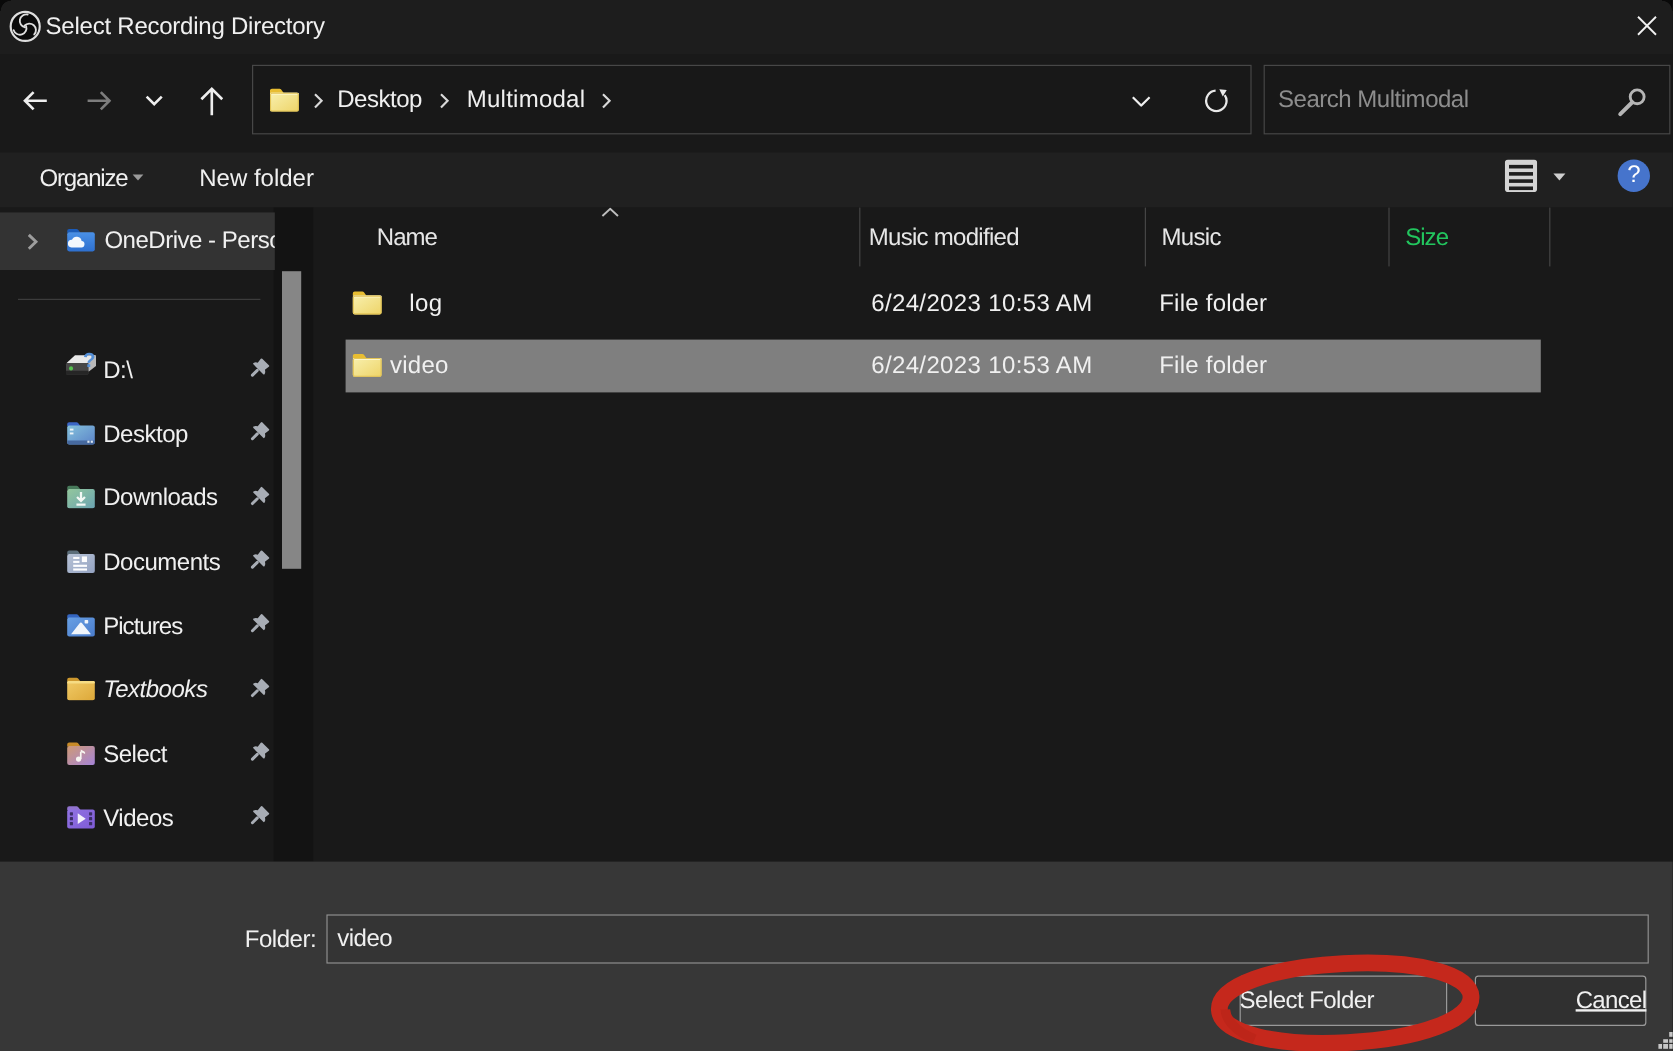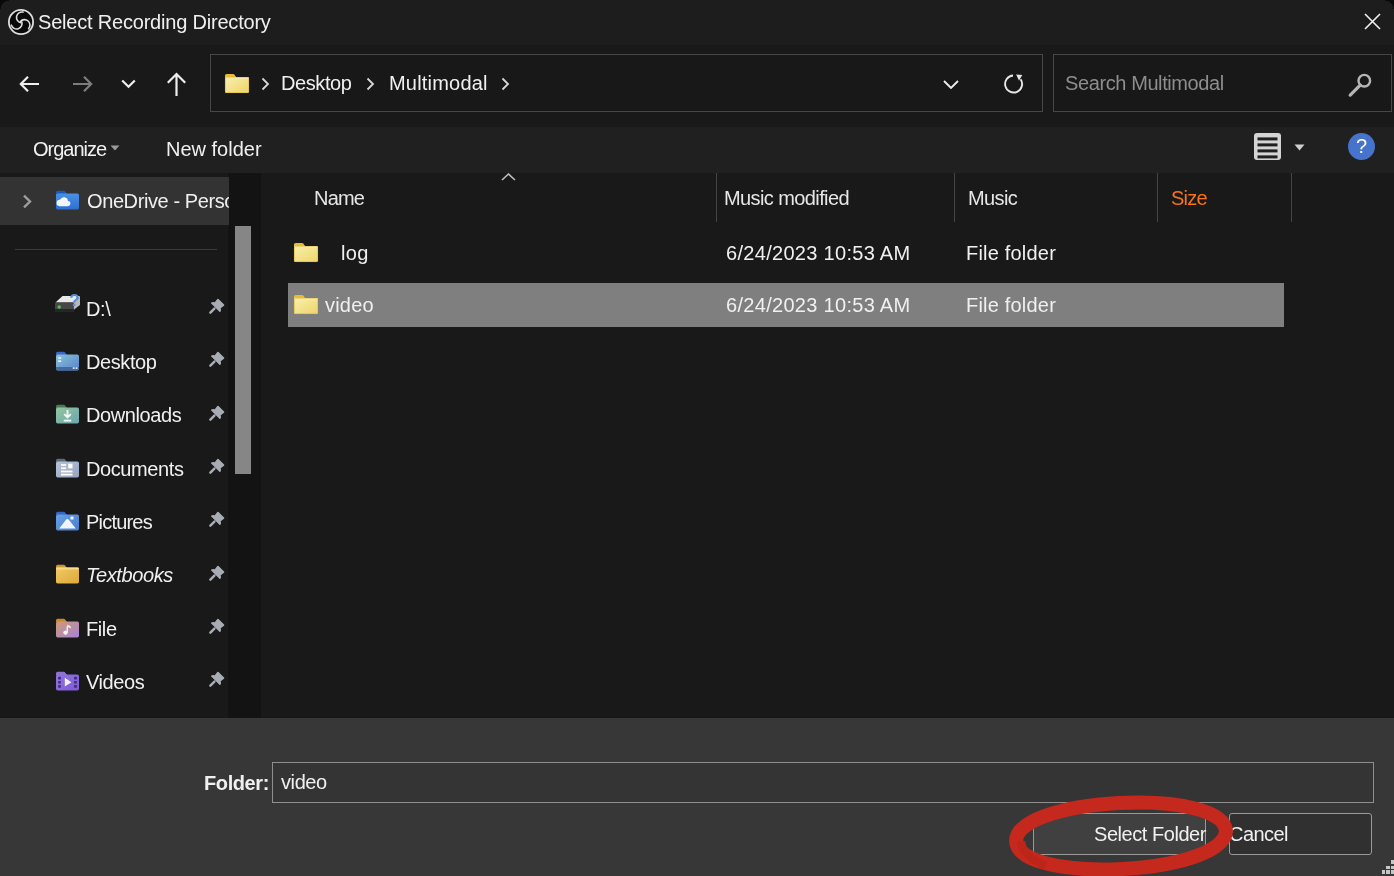--- a/index.html
+++ b/index.html
@@ -189,21 +189,21 @@
 </svg>
 <div class="txt" style="left:86px;top:553px;height:44px;line-height:44px;font-style:italic;">Textbooks</div>
 
 <svg class="abs" style="left:55px;top:618px" width="25" height="20" viewBox="0 0 25 20">
   <path d="M1,5 v-2.6 a1.6,1.6 0 0 1 1.6,-1.6 h6.2 a1.6,1.6 0 0 1 1.3,0.65 l2.0,2.55 h-11 z" fill="#c78a28"></path>
   <rect x="1" y="3.6" width="23" height="15.9" rx="1.7" fill="url(#gmusic)"></rect>
   <path d="M12.3,14.6 V6.6 l2.2,1.2 c1.2,0.65 1.9,1.3 1.3,2.6 l-1.5,-0.8 c-0.9,-0.5 -2,-0.6 -2,-0.6" fill="#f7f3f0"></path>
   <path d="M12.3,14.6 V8.4" stroke="#f7f3f0" stroke-width="1.4"></path>
   <circle cx="10.5" cy="14.6" r="2.2" fill="#f7f3f0"></circle>
 </svg>
-<div class="txt" style="left:86px;top:607px;height:44px;line-height:44px;">File</div>
+<div class="txt" style="left:86px;top:607px;height:44px;line-height:44px;">Select</div>
 
 <svg class="abs" style="left:55px;top:671px" width="25" height="20" viewBox="0 0 25 20">
   <path d="M1,5 v-2.6 a1.6,1.6 0 0 1 1.6,-1.6 h6.2 a1.6,1.6 0 0 1 1.3,0.65 l2.0,2.55 h-11 z" fill="#9173cf"></path>
   <rect x="1" y="3.6" width="23" height="15.9" rx="1.7" fill="url(#gvid)"></rect>
   <g fill="#3c2f66">
     <rect x="3.2" y="5.8" width="2.6" height="2.7" rx="0.5"></rect>
       <rect x="3.2" y="9.9" width="2.6" height="2.7" rx="0.5"></rect>
       <rect x="3.2" y="14" width="2.6" height="2.7" rx="0.5"></rect>
     <rect x="19.2" y="5.8" width="2.6" height="2.7" rx="0.5"></rect>
       <rect x="19.2" y="9.9" width="2.6" height="2.7" rx="0.5"></rect>
@@ -245,21 +245,21 @@
   <rect x="8.75" y="9.6" width="2.5" height="8.2" rx="1.25"></rect>
 </g>
     </defs>
   </svg>
 
 
 
 <div class="txt" style="left:314px;top:176px;height:44px;line-height:44px;color:#e6e6e6;letter-spacing:-0.8px;">Name</div>
 <div class="txt" style="left:724px;top:176px;height:44px;line-height:44px;color:#e6e6e6;letter-spacing:-0.6px;">Music modified</div>
 <div class="txt" style="left:968px;top:176px;height:44px;line-height:44px;color:#e6e6e6;letter-spacing:-0.6px;">Music</div>
-<div class="txt" style="left:1171px;top:176px;height:44px;line-height:44px;color:#f97316;letter-spacing:-0.8px;">Size</div>
+<div class="txt" style="left:1171px;top:176px;height:44px;line-height:44px;color:#22c55e;letter-spacing:-0.8px;">Size</div>
 <svg class="abs" style="left:501px;top:173px" width="15" height="8" viewBox="0 0 15 8">
     <path d="M1,7 L7.5,1 L14,7" stroke="#bdbdbd" stroke-width="1.6" fill="none"></path>
   </svg>
 <div class="abs" style="left:716px;top:173px;width:1px;height:49px;background:#454545;"></div>
 <div class="abs" style="left:954px;top:173px;width:1px;height:49px;background:#454545;"></div>
 <div class="abs" style="left:1157px;top:173px;width:1px;height:49px;background:#454545;"></div>
 <div class="abs" style="left:1291px;top:173px;width:1px;height:49px;background:#454545;"></div>
 
 
 <svg class="abs" style="left:293px;top:242px" width="26" height="21" viewBox="0 0 26 21">
@@ -279,27 +279,27 @@
   <rect x="1" y="4.3" width="24" height="15.7" rx="1.6" fill="url(#gyel)"></rect>
   <rect x="1" y="4.3" width="24" height="1.6" rx="0.8" fill="#fdf6c8"></rect>
   <rect x="1.45" y="4.75" width="23.1" height="14.8" rx="1.3" fill="none" stroke="#e3c455" stroke-width="0.9"></rect>
 </svg>
 <div class="txt" style="left:325px;top:283px;height:44px;line-height:44px;letter-spacing:0.2px;">video</div>
 <div class="txt" style="left:726px;top:283px;height:44px;line-height:44px;letter-spacing:0.3px;">6/24/2023 10:53 AM</div>
 <div class="txt" style="left:966px;top:283px;height:44px;line-height:44px;letter-spacing:0.2px;">File folder</div>
 
 
 <div class="abs" style="left:0;top:718px;width:1394px;height:158px;background:#373737;"></div>
-<div class="txt" style="left:204px;top:762px;height:42px;line-height:42px;font-weight:bold;">Folder:</div>
+<div class="txt" style="left:204px;top:762px;height:42px;line-height:42px;">Folder:</div>
 <div class="abs" style="left:272px;top:762px;width:1102px;height:41px;background:#343434;border:1px solid #8f8f8f;box-sizing:border-box;"></div>
 <div class="txt" style="left:281px;top:762px;height:40px;line-height:40px;">video</div>
 <div class="abs" style="left:1033px;top:813px;width:173px;height:42px;background:#404040;border:1px solid #999999;border-radius:3px;box-sizing:border-box;"></div>
-<div class="txt" style="left:1033px;top:813px;width:173px;height:42px;line-height:42px;text-align:right;letter-spacing:-0.45px;">Select Folder</div>
+<div class="txt" style="left:1033px;top:813px;width:173px;height:42px;line-height:42px;text-align:left;letter-spacing:-0.45px;">Select Folder</div>
 <div class="abs" style="left:1229px;top:813px;width:143px;height:42px;background:#303030;border:1px solid #999999;border-radius:3px;box-sizing:border-box;"></div>
-<div class="txt" style="left:1229px;top:813px;width:143px;height:42px;line-height:42px;text-align:left;letter-spacing:-0.55px;">Cancel</div>
+<div class="txt" style="left:1229px;top:813px;width:143px;height:42px;line-height:42px;text-align:right;letter-spacing:-0.55px;text-decoration:underline;">Cancel</div>
 
 
 <div class="abs" style="left:1390.5px;top:860px;width:3.5px;height:3.5px;background:#c6c6c6;"></div>
 <div class="abs" style="left:1386px;top:865.5px;width:3.5px;height:3.5px;background:#c6c6c6;"></div>
 <div class="abs" style="left:1390.5px;top:865.5px;width:3.5px;height:3.5px;background:#c6c6c6;"></div>
 <div class="abs" style="left:1381.5px;top:870px;width:3.5px;height:3.5px;background:#c6c6c6;"></div>
 <div class="abs" style="left:1386px;top:870px;width:3.5px;height:3.5px;background:#c6c6c6;"></div>
 <div class="abs" style="left:1390.5px;top:870px;width:3.5px;height:3.5px;background:#c6c6c6;"></div>
 
 

